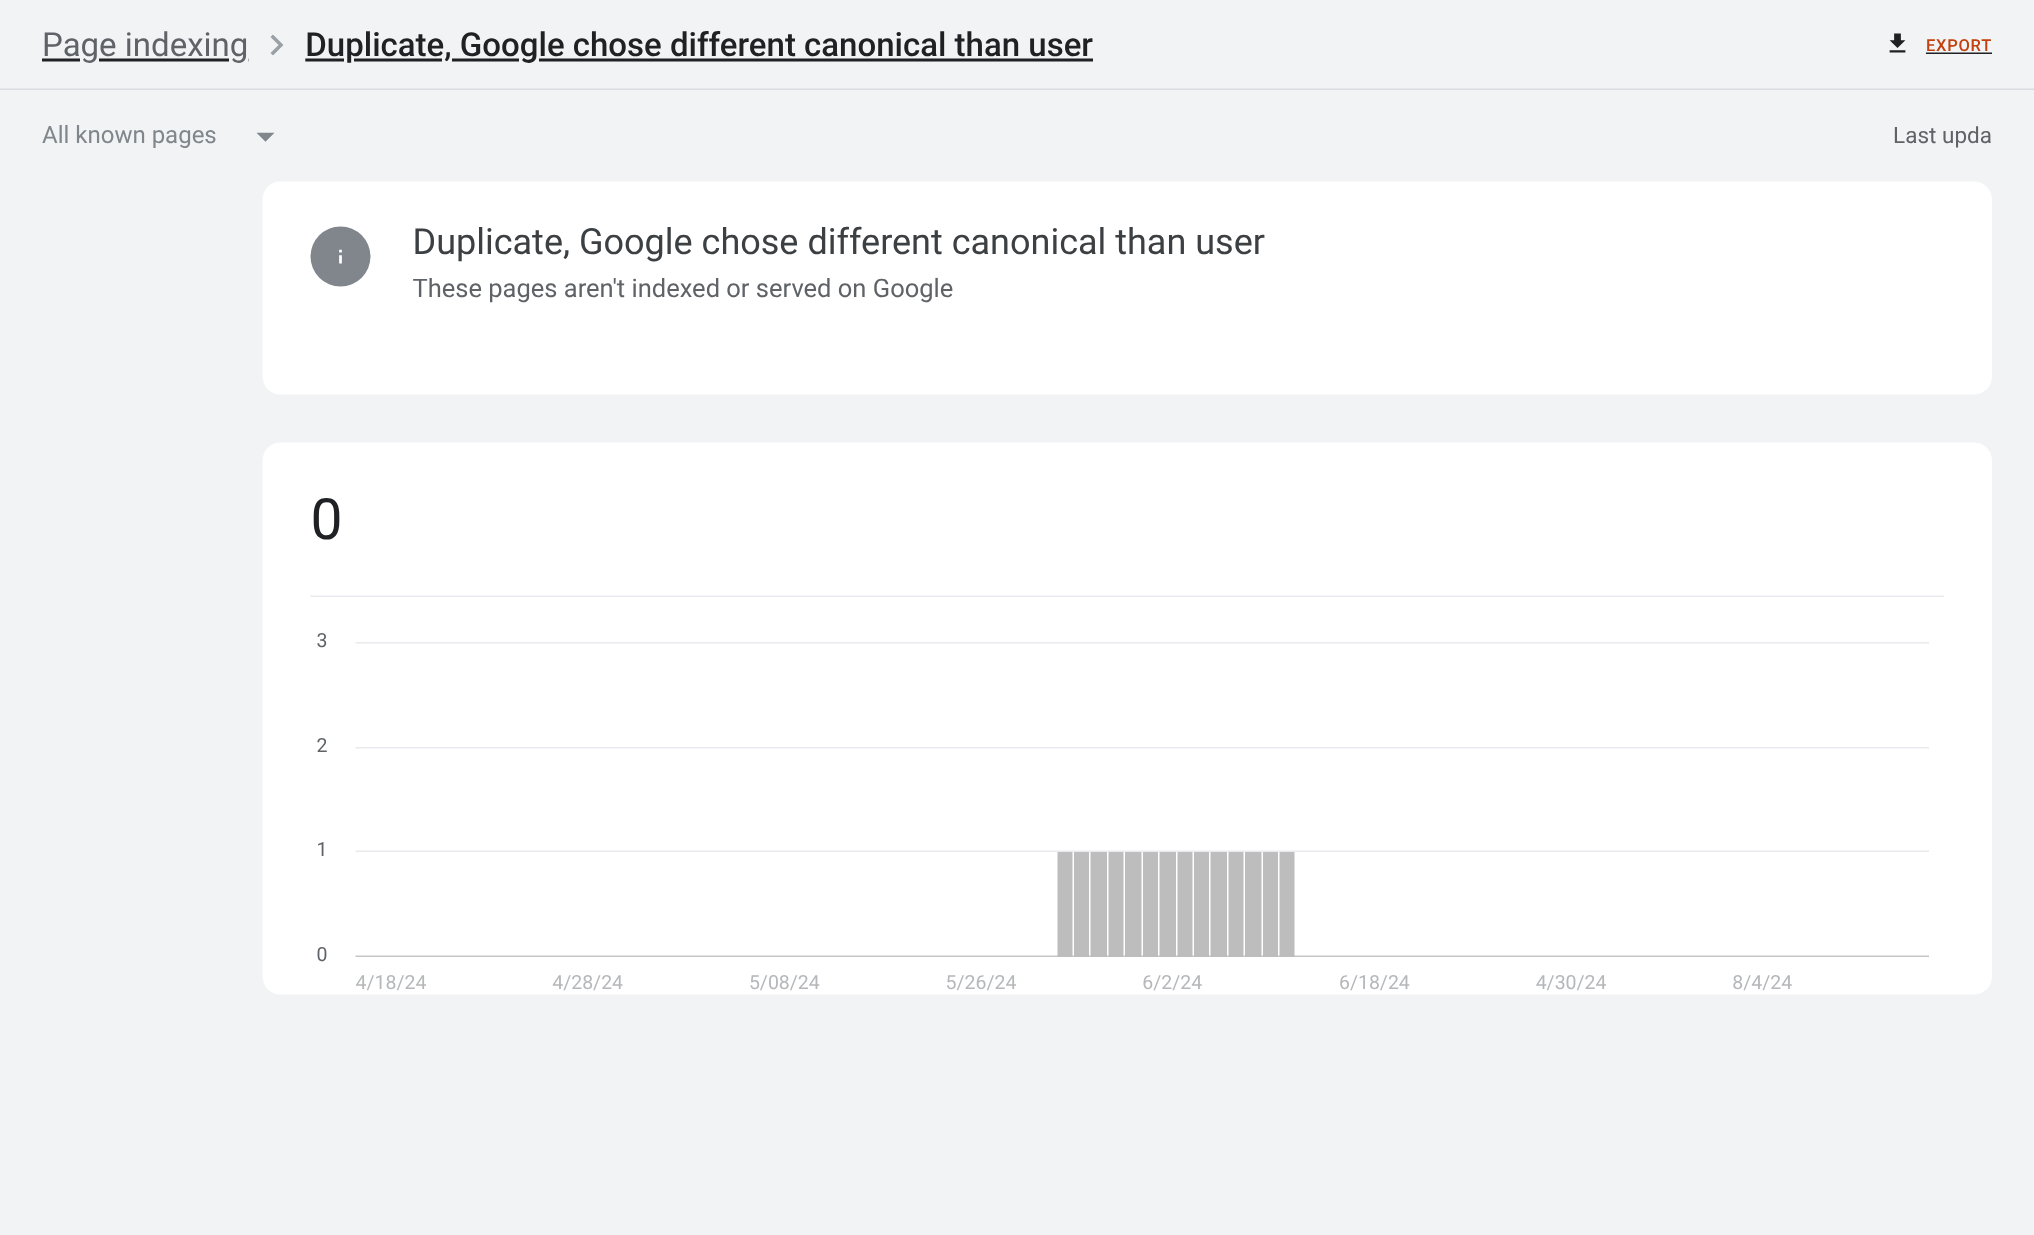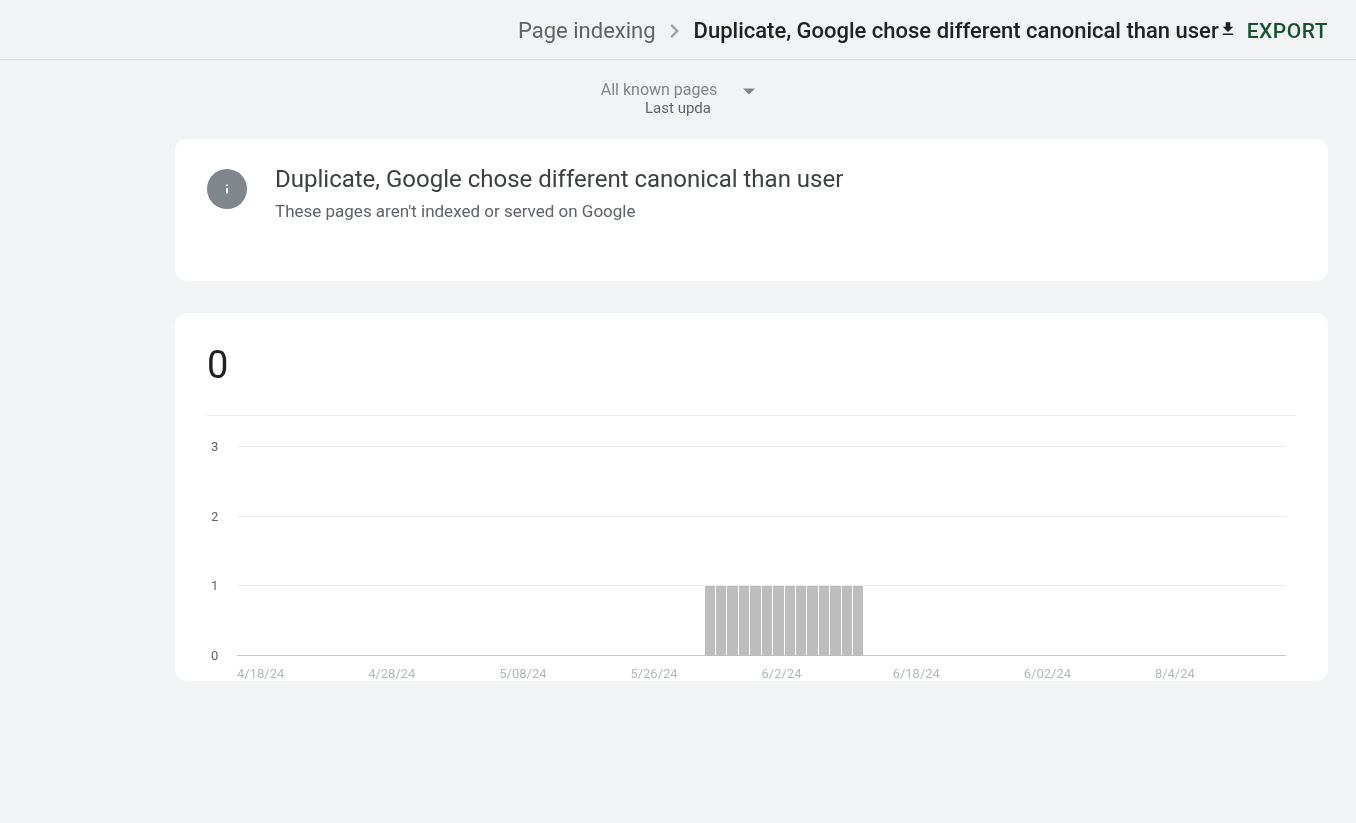--- a/index.html
+++ b/index.html
@@ -9,47 +9,47 @@
     color: #202124;
     width: 1356px;
     height: 823px;
     overflow: hidden;
   }
   .header {
     padding: 18px 28px 16px 28px;
     border-bottom: 1px solid #dadce0;
     display: flex;
     align-items: center;
-    justify-content: flex-end;
+    justify-content: space-between;
+    text-decoration: underline;
   }
   .breadcrumb {
     display: flex;
     align-items: center;
     gap: 14px;
     font-size: 22px;
   }
   .breadcrumb .parent { color: #5f6368; font-weight: 400; }
   .breadcrumb .chevron { color: #9aa0a6; }
   .breadcrumb .current { color: #202124; font-weight: 500; }
   .export-btn {
     display: flex;
     align-items: center;
     gap: 10px;
-    font-size: 21px;
+    font-size: 11px;
     font-weight: 500;
-    color: #14532d;
+    color: #c2410c;
     letter-spacing: 0.5px;
     cursor: pointer;
   }
   .subheader {
     padding: 20px 28px 22px 28px;
     display: flex;
     align-items: center;
     justify-content: space-between;
-    flex-direction: column;
   }
   .filter-dd {
     display: flex;
     align-items: center;
     gap: 26px;
     color: #80868b;
     font-size: 16px;
     cursor: pointer;
   }
   .last-updated { color: #5f6368; font-size: 15px; }
@@ -296,19 +296,19 @@
             <div class="bar" style="height: 0%; background: transparent;"></div>
           </div>
       </div>
       <div class="xaxis" id="xaxis">
           <div class="xtick">4/18/24</div>
           <div class="xtick">4/28/24</div>
           <div class="xtick">5/08/24</div>
           <div class="xtick">5/26/24</div>
           <div class="xtick">6/2/24</div>
           <div class="xtick">6/18/24</div>
-          <div class="xtick">6/02/24</div>
+          <div class="xtick">4/30/24</div>
           <div class="xtick">8/4/24</div>
         </div>
     </div>
   </div>
 
 </div>
 
 </body></html>

